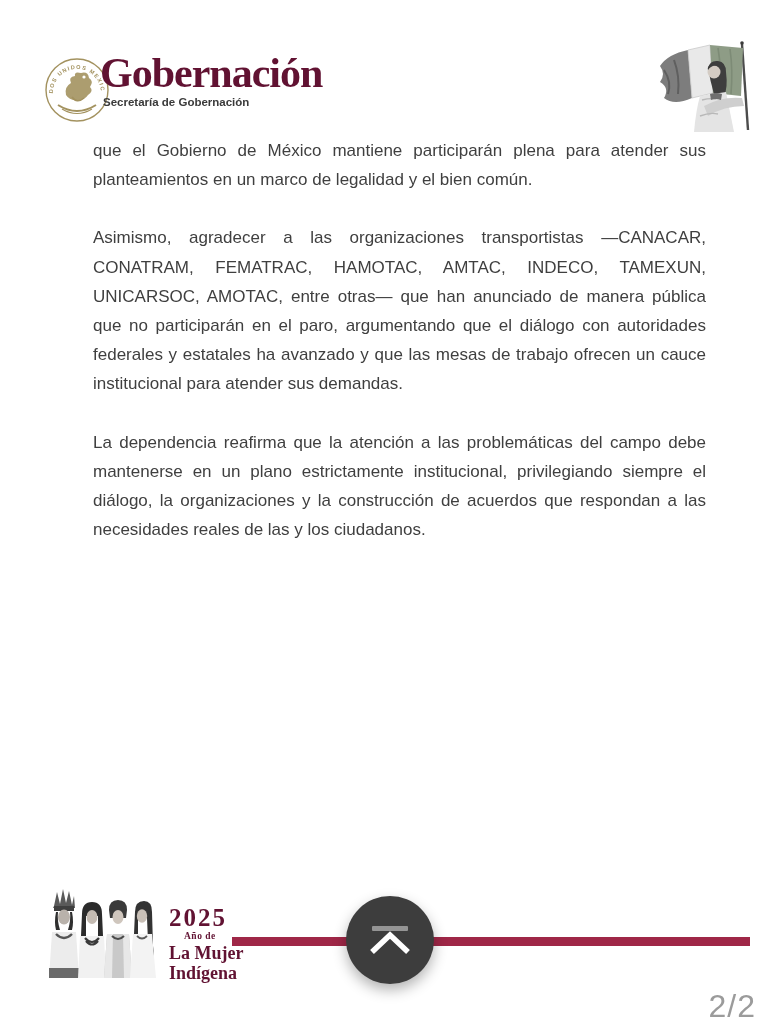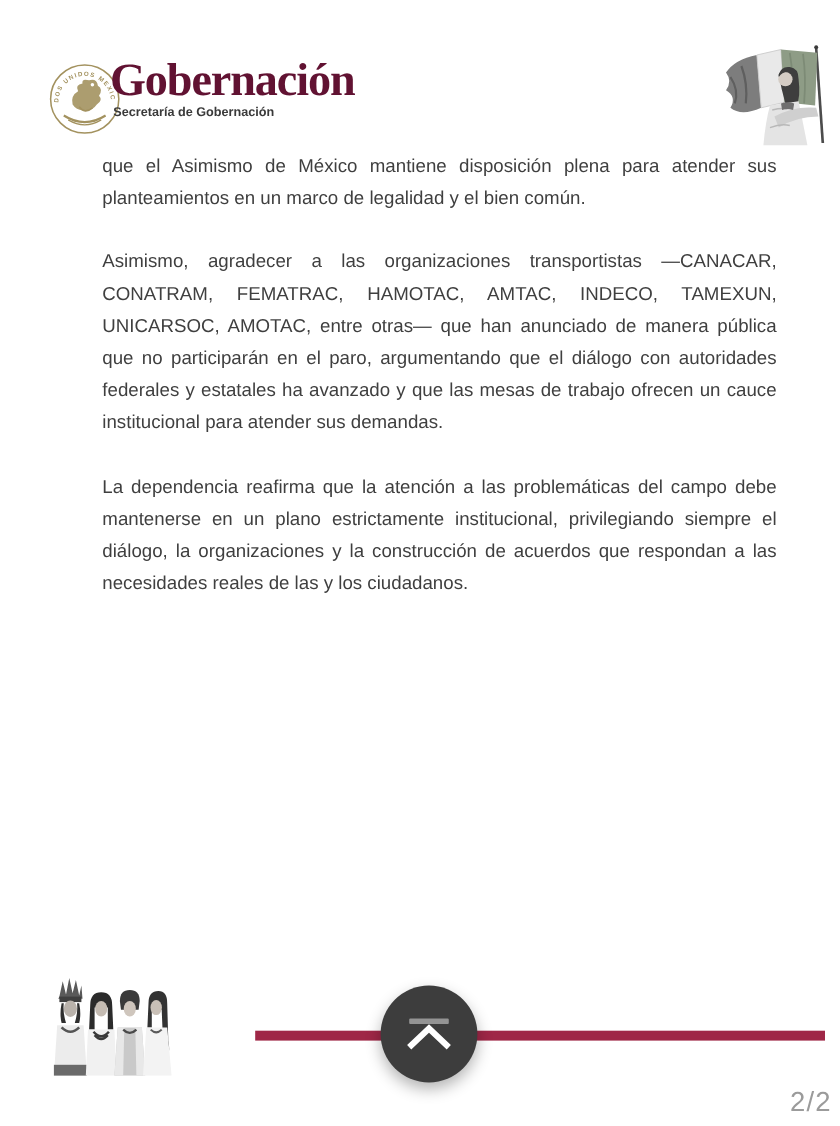--- a/index.html
+++ b/index.html
@@ -60,21 +60,21 @@
     position:absolute;left:346px;top:896px;width:88px;height:88px;
     border-radius:50%;
     background:var(--button-bg);
     border:none;cursor:pointer;
     display:flex;align-items:center;justify-content:center;
     box-shadow:0 6px 14px rgba(0,0,0,.30);
     z-index:2;
   }
   .page-indicator{
     position:absolute;right:8px;top:988px;
-    font-size:25px;color:var(--page-number);
+    font-size:32px;color:var(--page-number);
     letter-spacing:1px;
     text-align:center;
   }
 </style>
 </head>
 <body>
 
 <div class="page">
 
   <svg class="emblem" viewBox="0 0 66 66" aria-hidden="true">
@@ -113,21 +113,21 @@
     <path d="M 56,32 Q 58,24 66,25 Q 74,26 74,36 Q 76,52 72,60 L 62,58 Q 58,44 56,32 Z" fill="#3E3E3E"></path>
     <circle cx="62" cy="36" r="6.5" fill="#D4CCC4"></circle>
     <path d="M 56,34 Q 60,28 67,30 Q 64,26 58,29 Q 55,31 56,34 Z" fill="#3E3E3E"></path>
     <path d="M 48,60 L 74,56 L 82,96 L 42,96 Q 44,74 48,60 Z" fill="#E4E4E4"></path>
     <path d="M 52,70 Q 70,60 90,62 L 92,70 Q 72,70 56,80 Z" fill="#CFCFCF"></path>
     <path d="M 50,64 Q 58,62 64,63 M 48,80 Q 58,76 66,78" stroke="#b8b8b8" stroke-width="1.4" fill="none"></path>
     <path d="M 58,58 Q 64,56 70,58 L 69,64 Q 63,62 59,64 Z" fill="#6f6f6f"></path>
   </svg>
 
   <div class="content">
-    <p>que el Asimismo de México mantiene disposición plena para atender sus planteamientos en un marco de legalidad y el bien común.</p>
+    <p>que el Gobierno de México mantiene participarán plena para atender sus planteamientos en un marco de legalidad y el bien común.</p>
     <p>Asimismo, agradecer a las organizaciones transportistas —CANACAR, CONATRAM, FEMATRAC, HAMOTAC, AMTAC, INDECO, TAMEXUN, UNICARSOC, AMOTAC, entre otras— que han anunciado de manera pública que no participarán en el paro, argumentando que el diálogo con autoridades federales y estatales ha avanzado y que las mesas de trabajo ofrecen un cauce institucional para atender sus demandas.</p>
     <p>La dependencia reafirma que la atención a las problemáticas del campo debe mantenerse en un plano estrictamente institucional, privilegiando siempre el diálogo, la organizaciones y la construcción de acuerdos que respondan a las necesidades reales de las y los ciudadanos.</p>
   </div>
 
   <svg class="women-art" viewBox="0 0 122 92" aria-hidden="true">
 
     <path d="M 8,20 L 11,6 L 14,18 L 17,3 L 20,17 L 23,5 L 26,19 L 28,10 L 29,22 L 7,22 Z" fill="#5A5A5A"></path>
     <rect x="8" y="20" width="20" height="5" fill="#3F3F3F"></rect>
     <ellipse cx="18" cy="31" rx="6" ry="7.5" fill="#B9B2AB"></ellipse>
     <path d="M 10,26 Q 8,36 10,44 L 14,44 Q 11,34 12,26 Z M 26,26 Q 28,36 26,44 L 22,44 Q 25,34 24,26 Z" fill="#2F2F2F"></path>
@@ -145,20 +145,26 @@
     <path d="M 61,48 L 83,48 L 86,92 L 58,92 Z" fill="#C9C9C9"></path>
     <path d="M 61,48 L 67,48 L 66,92 L 58,92 Z M 83,48 L 77,48 L 78,92 L 86,92 Z" fill="#E8E8E8"></path>
     <path d="M 66,50 Q 72,56 78,50" stroke="#4a4a4a" stroke-width="2" fill="none"></path>
 
     <path d="M 89,26 Q 89,15 98,15 Q 106,15 106,26 L 107,60 Q 109,70 106,78 L 102,77 Q 104,66 102,56 L 101,32 L 92,32 L 92,48 L 88,48 Z" fill="#333333"></path>
     <ellipse cx="96" cy="30" rx="5.2" ry="6.8" fill="#C9C0B7"></ellipse>
     <path d="M 87,48 L 106,48 L 110,92 L 84,92 Z" fill="#F3F3F3"></path>
     <path d="M 91,50 Q 96,55 101,50" stroke="#5a5a5a" stroke-width="1.8" fill="none"></path>
   </svg>
 
+  <div class="year-logo">
+    <div class="year">2025</div>
+    <div class="year-caption">Año de</div>
+    <div class="campaign">La Mujer</div>
+    <div class="campaign">Indígena</div>
+  </div>
 
   <div class="accent-rule"></div>
 
   <button class="scroll-top" type="button" aria-label="scroll to top">
     <svg width="46" height="32" viewBox="0 0 46 32" aria-hidden="true">
       <rect x="5" y="2" width="36" height="5" rx="1" fill="#949494"></rect>
       <polyline points="5,28 23,11 41,28" fill="none" stroke="#ffffff" stroke-width="5.5"></polyline>
     </svg>
   </button>
 

